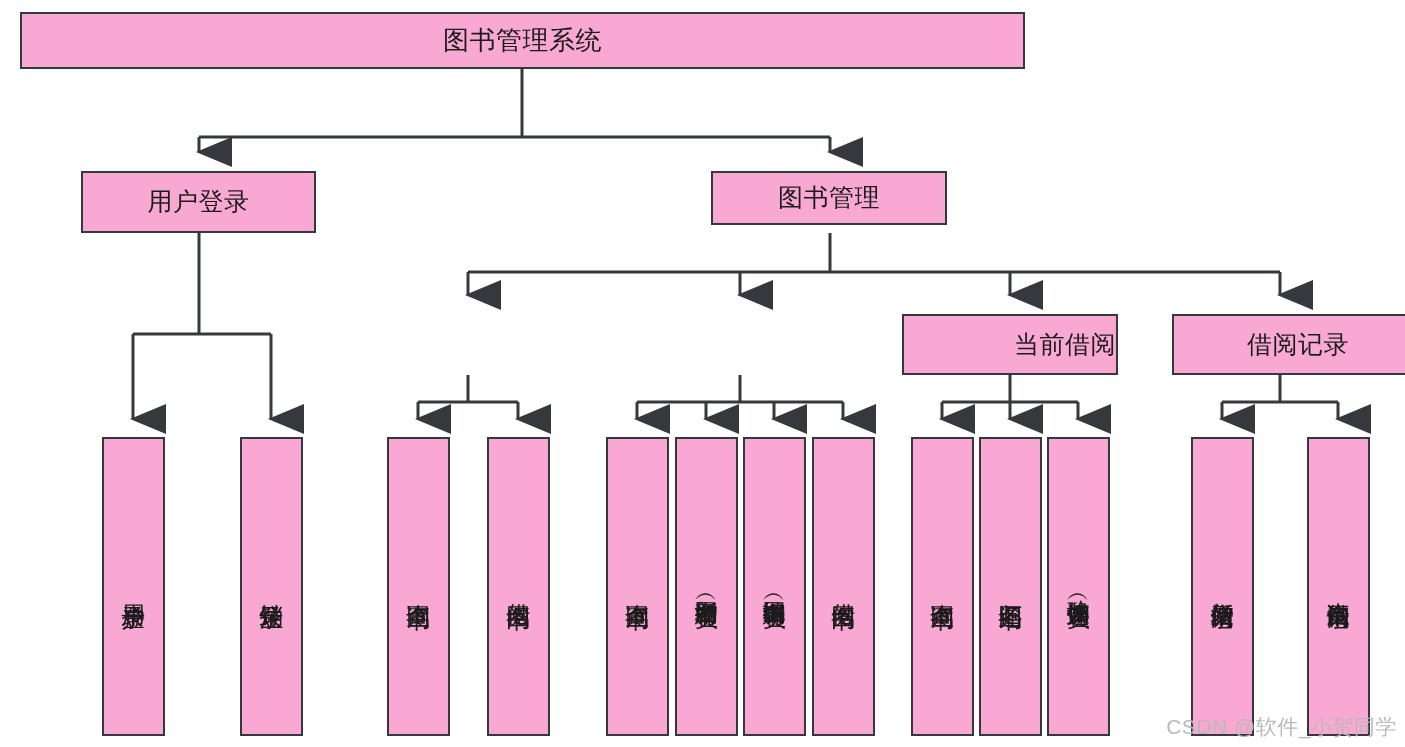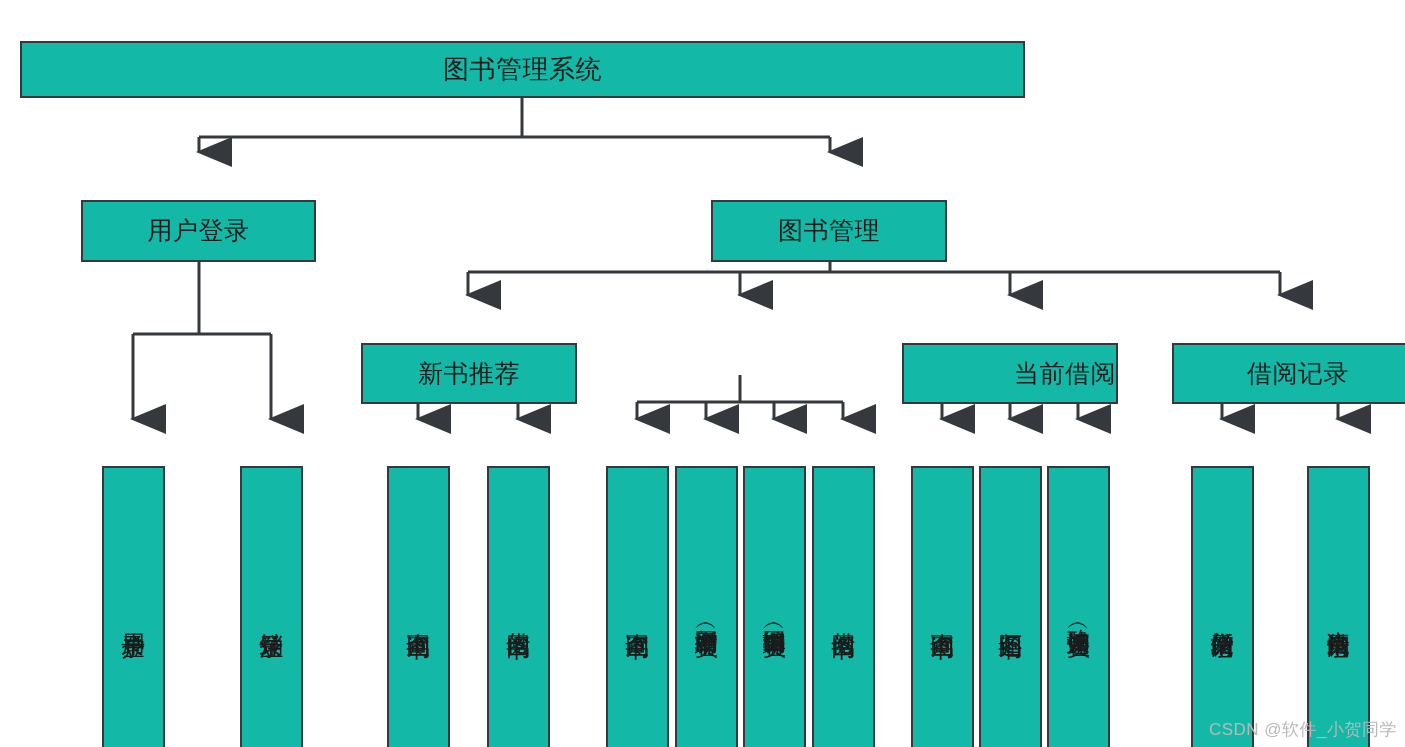--- a/index.html
+++ b/index.html
@@ -21,27 +21,26 @@
     position: absolute;
     left: 0;
     top: 0;
     width: 1405px;
     height: 747px;
     pointer-events: none;
   }
   .node {
     position: absolute;
     box-sizing: border-box;
-    background: #14b8a6;
+    background: #f9a8d4;
     border: 2px solid #35383c;
     display: flex;
     align-items: center;
     justify-content: center;
     color: #1b1b1b;
-    margin-top: 29px;
   }
   .node .lbl {
     display: block;
     text-align: center;
     line-height: 1.18;
     white-space: nowrap;
   }
   
   .node.h .lbl {
     font-size: 25px;
@@ -64,21 +63,21 @@
     letter-spacing: 1px;
     white-space: nowrap;
   }
   .node.v.tall .lbl {
     font-size: 23px;
   }
   .watermark {
     position: absolute;
     right: 8px;
     bottom: 6px;
-    font-size: 17px;
+    font-size: 21px;
     color: #b9b9b9;
     letter-spacing: 0.5px;
     white-space: nowrap;
     user-select: none;
   }
 </style>
 </head>
 <body>
 
 <div id="canvas">
@@ -134,27 +133,24 @@
     </g>
   </svg>
 
   <div class="node h root" style="left:20px; top:12px; width:1005px; height:57px;">
     <span class="lbl">图书管理系统</span>
   </div>
 
   <div class="node h" style="left:81px; top:171px; width:235px; height:62px;">
     <span class="lbl">用户登录</span>
   </div>
-  <div class="node h" style="left:711px; top:171px; width:236px; height:62px;">
+  <div class="node h" style="left:711px; top:171px; width:236px; height:54px;">
     <span class="lbl">图书管理</span>
   </div>
 
-  <div class="node h" style="left:361px; top:314px; width:216px; height:61px;">
-    <span class="lbl">新书推荐</span>
-  </div>
   <div class="node h" style="left:902px; top:314px; width:216px; height:61px;justify-content:flex-end;">
     <span class="lbl">当前借阅</span>
   </div>
   <div class="node h" style="left:1172px; top:314px; width:252px; height:61px;">
     <span class="lbl">借阅记录</span>
   </div>
 
   <div class="node v" style="left:102px; top:437px; width:63px; height:299px;">
     <span class="lbl">用户登录</span>
   </div>

